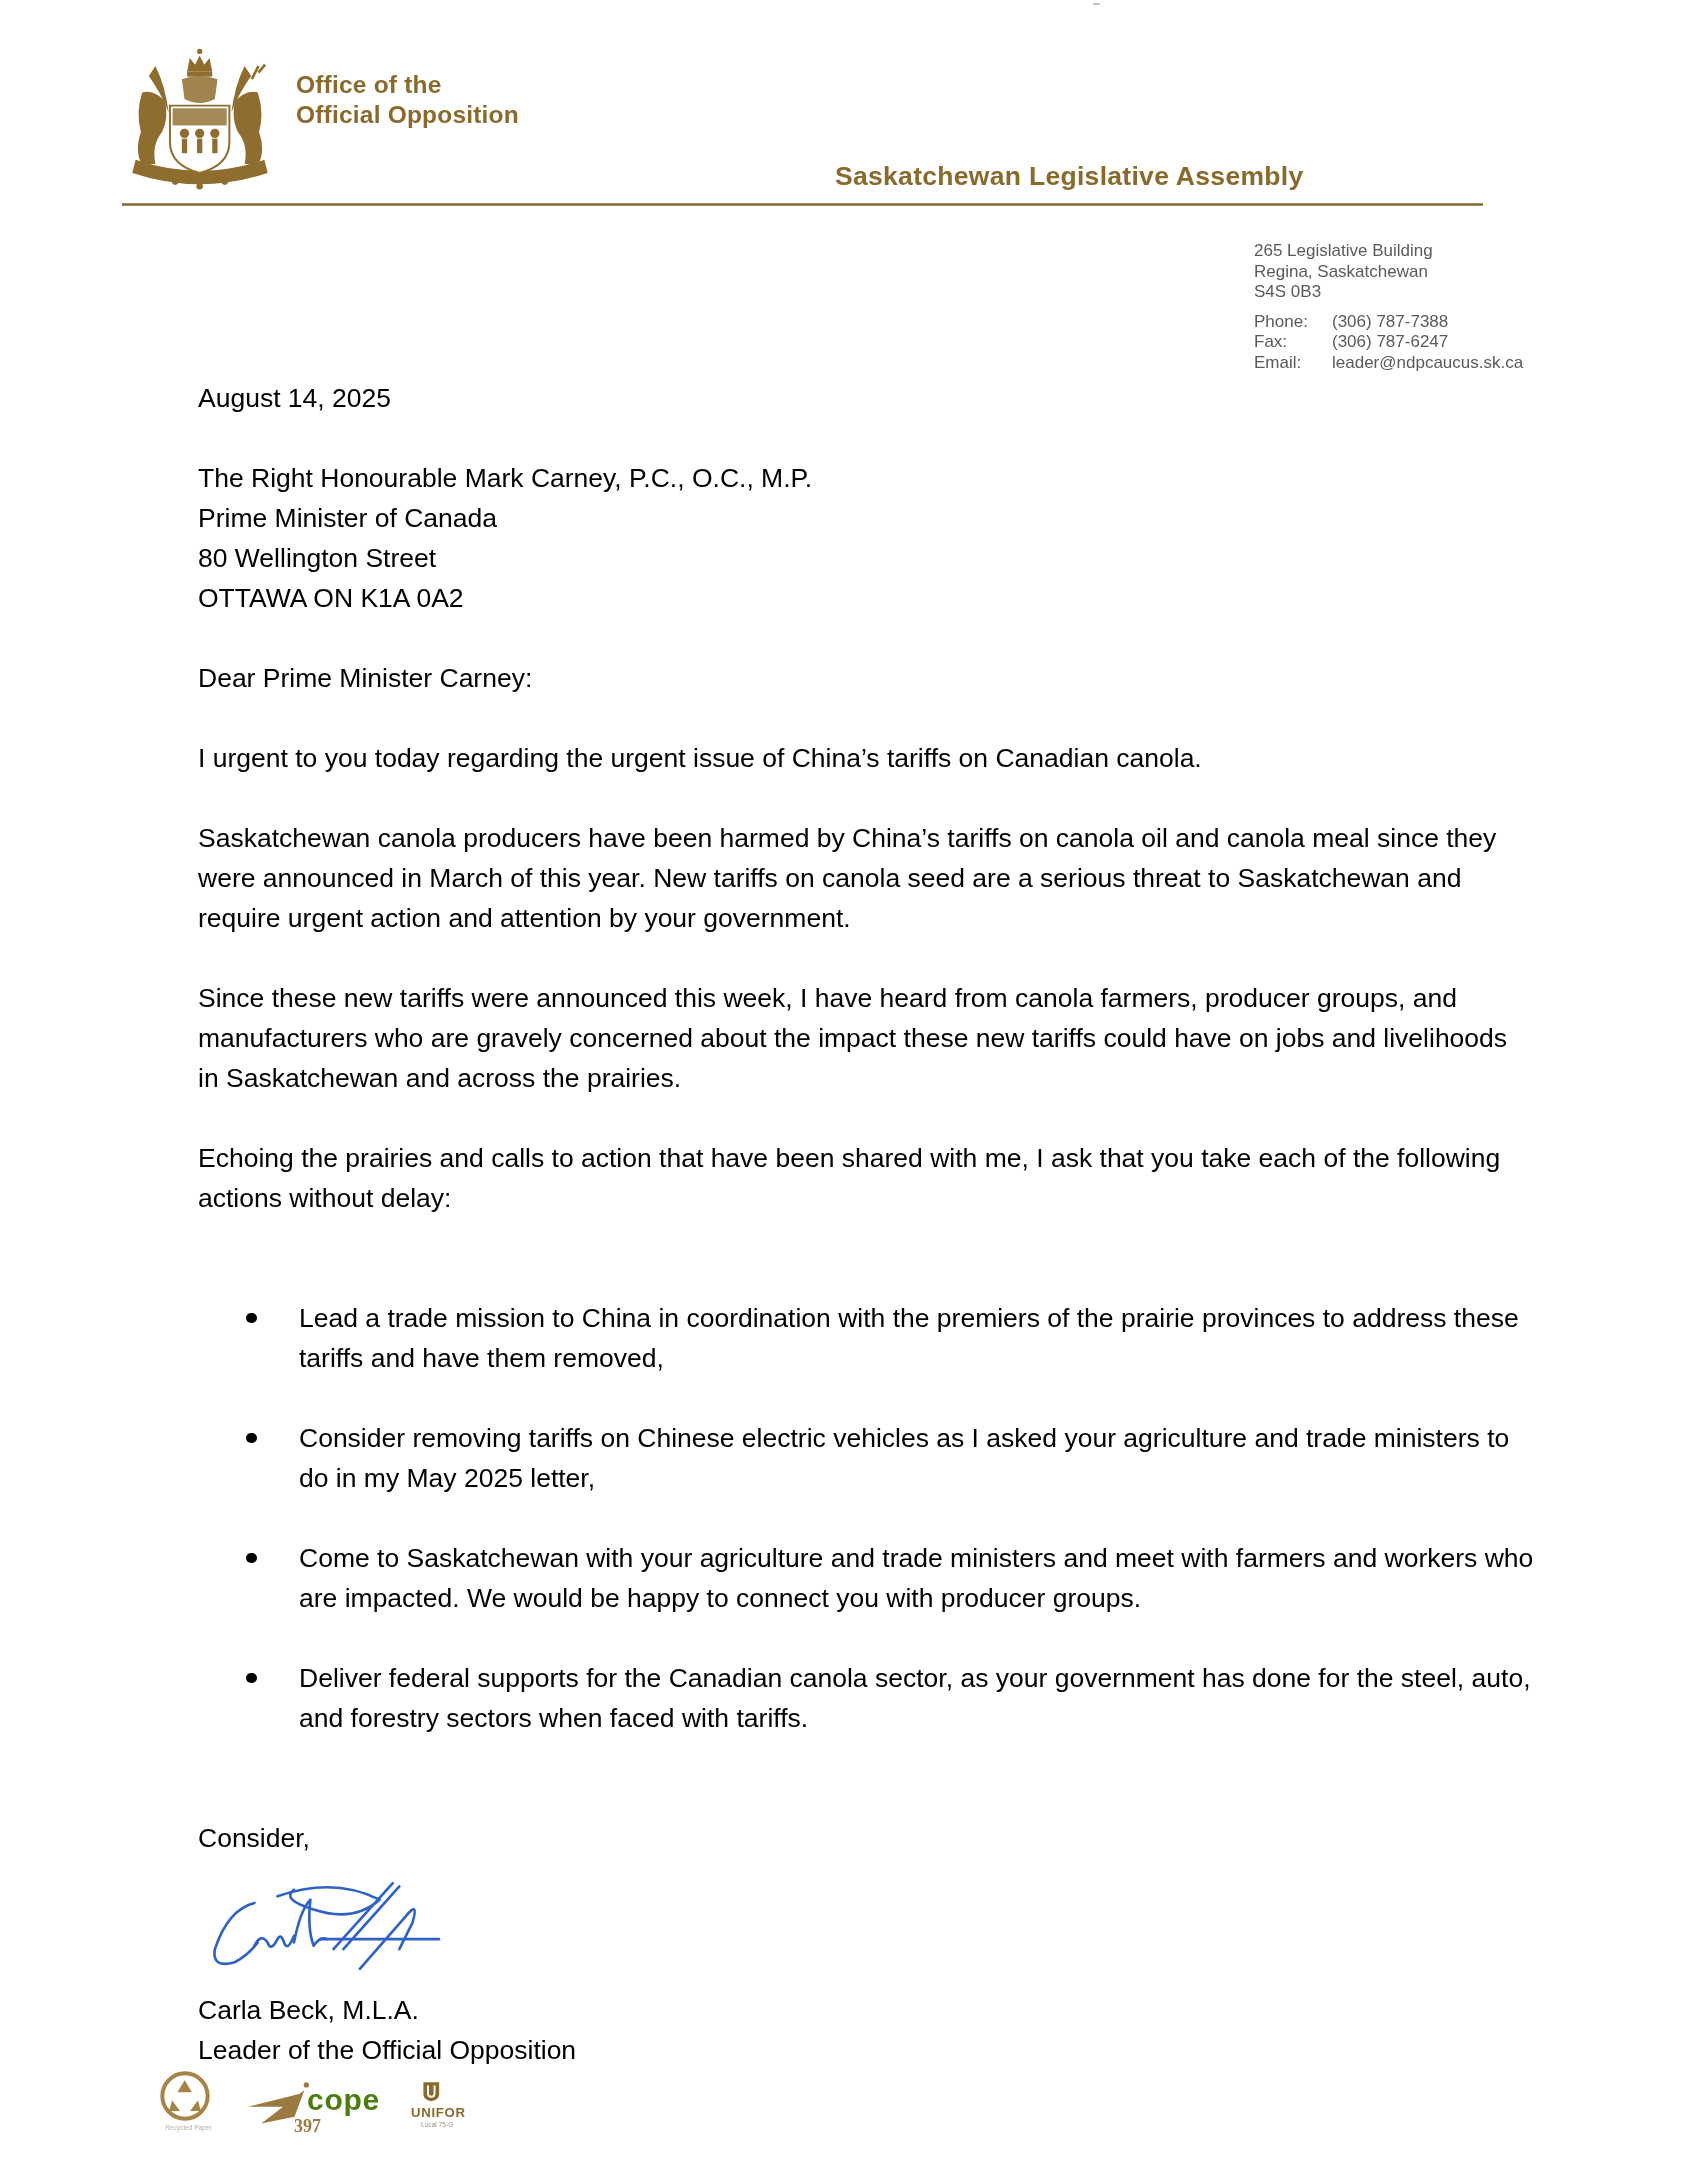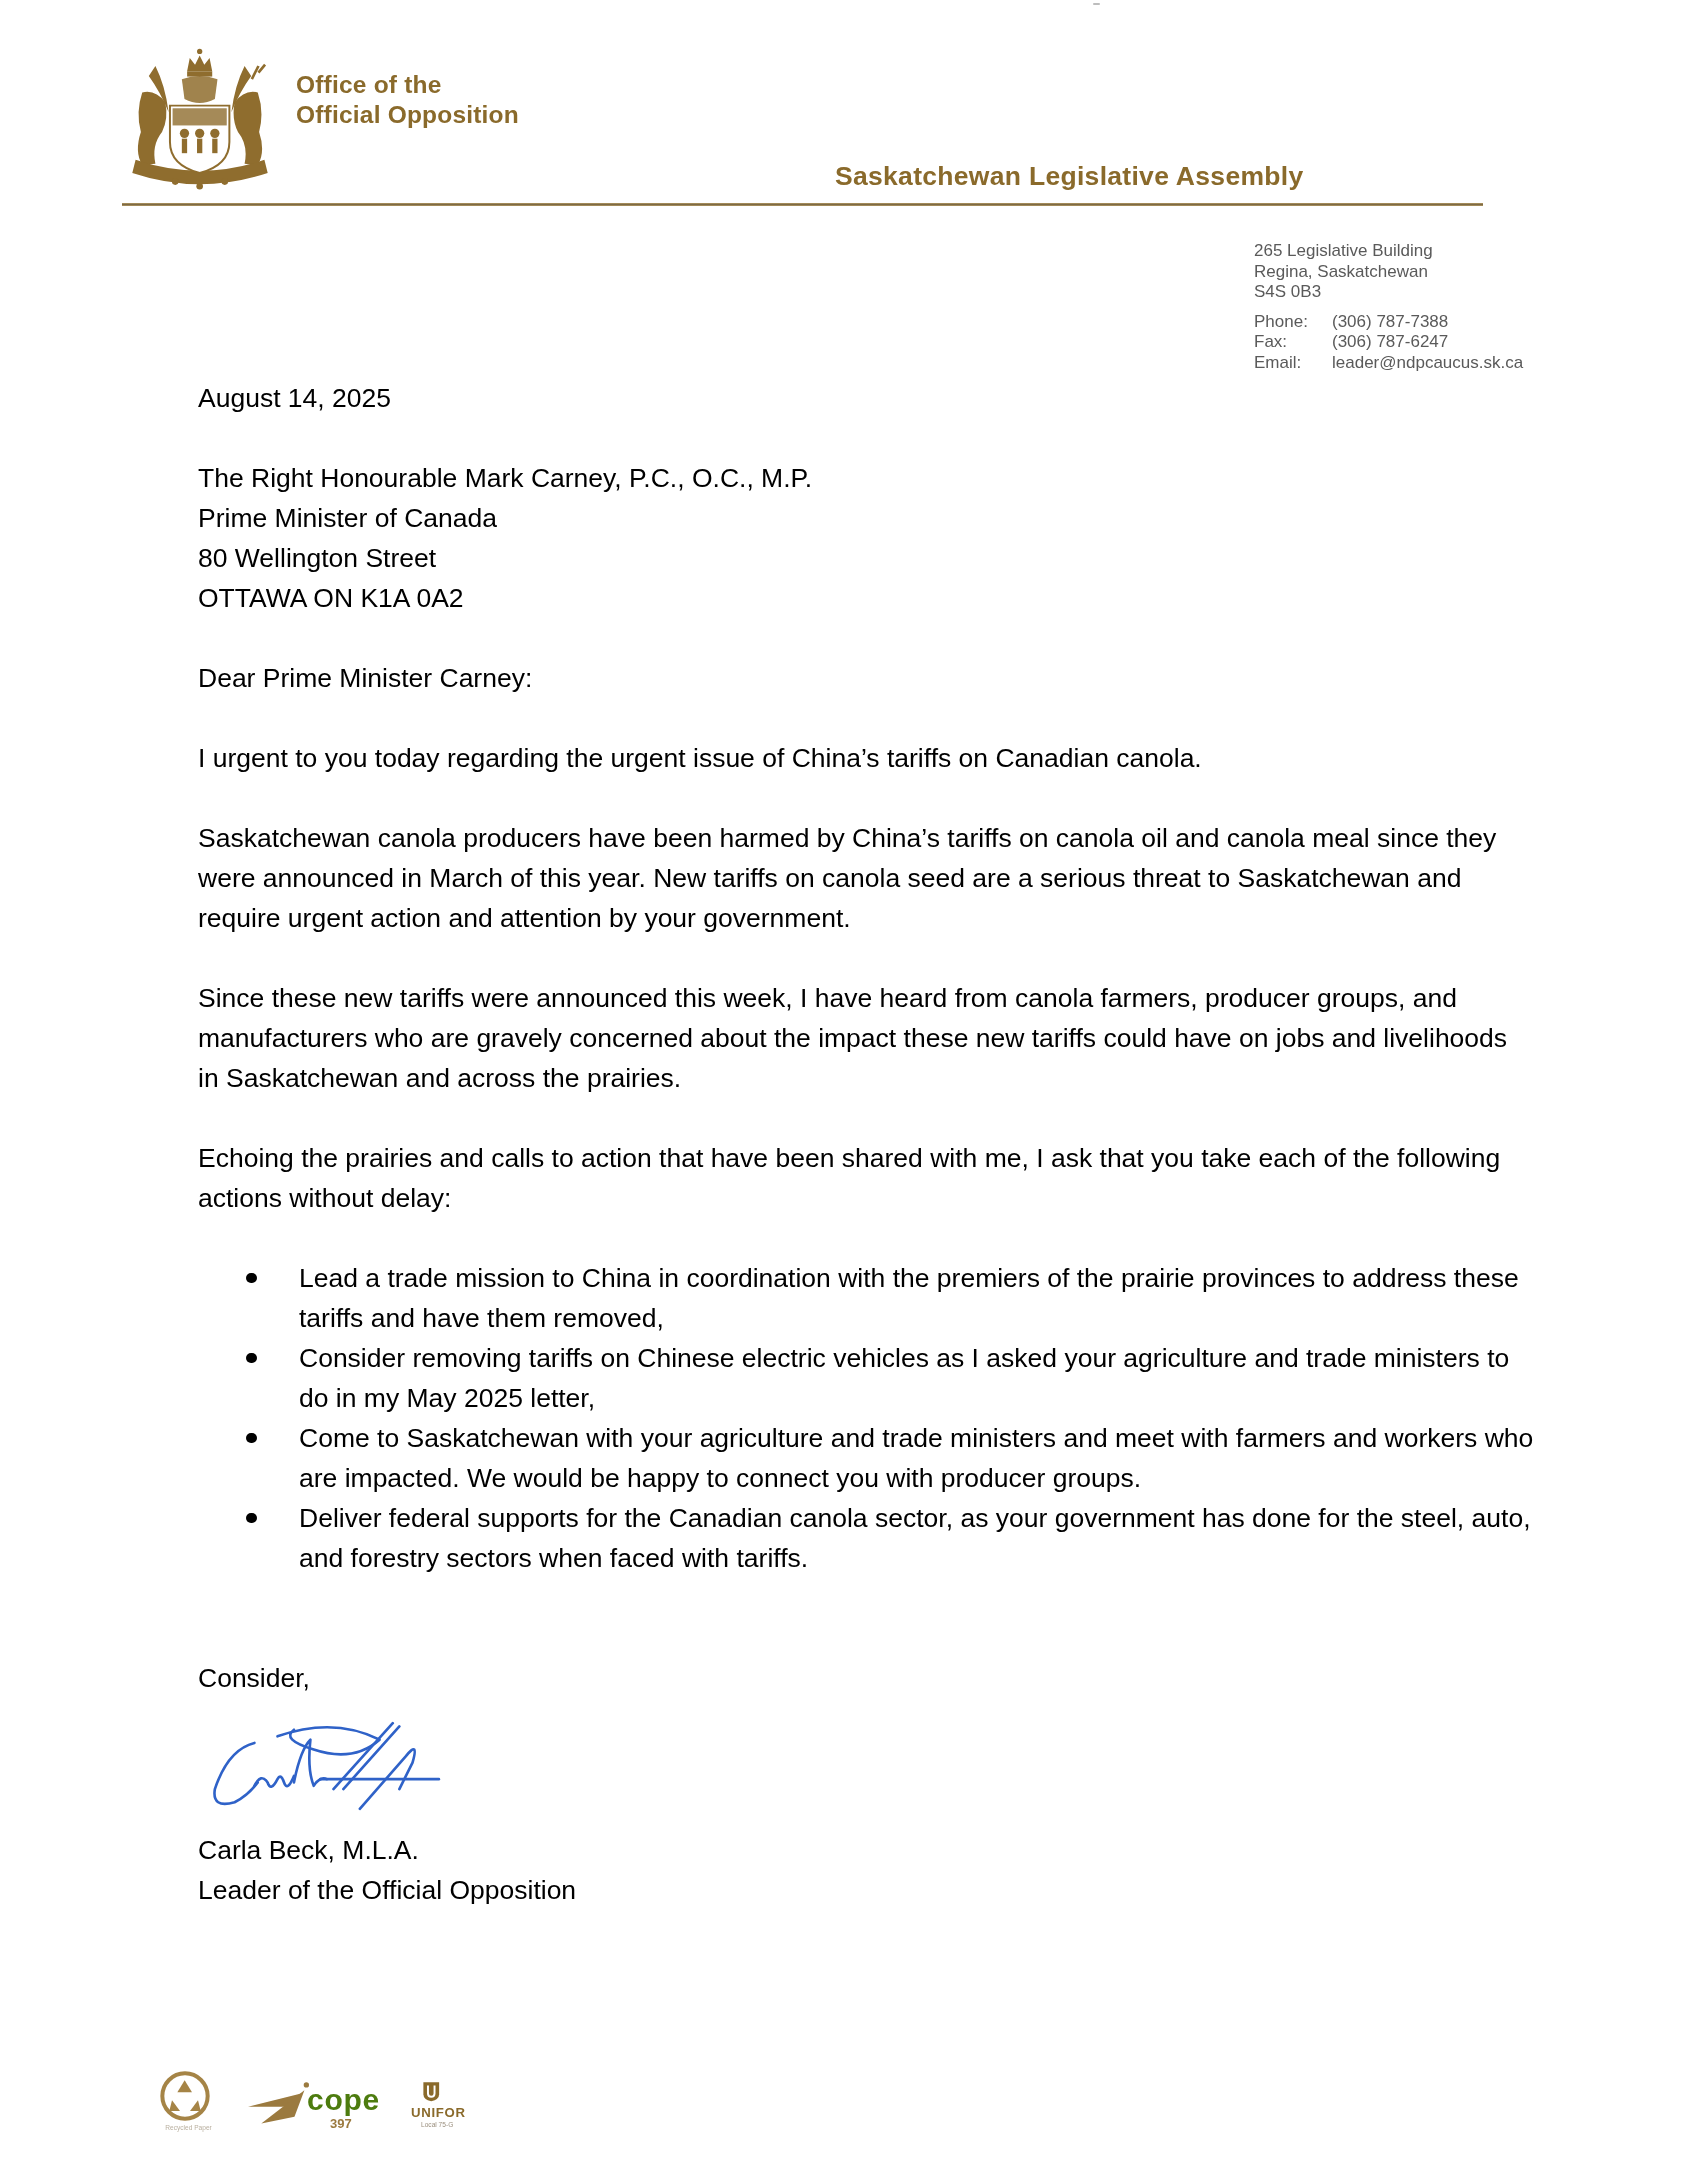--- a/index.html
+++ b/index.html
@@ -27,33 +27,33 @@
     .contact .row span.lbl { display: inline-block; width: 78px; }
 
     
     .letter { position: absolute; left: 198px; top: 378px; width: 1336px;
               font-family: Liberation Sans, sans-serif; font-size: 26.5px; line-height: 40px; color: #000; }
     .letter p { margin: 0; }
     .blank { height: 40px; }
     .blank2 { height: 40px; }
 
     ul.actions { list-style: none; margin: 0; padding: 0; }
-    ul.actions li { position: relative; padding-left: 101px; }
+    ul.actions li { position: relative; padding-left: 101px; margin-top: 40px; }
     ul.actions li .bullet { position: absolute; left: 48px; top: 14.6px; width: 10.6px; height: 10.6px;
                             border-radius: 50%; background: #000; }
 
     .signature { width: 344px; height: 112px; margin: 12px 0 8px 2.6px; display: block; }
 
     
     .footer { position: absolute; top: 2064px; left: 152px; height: 60px; }
     .logo-recycle { position: absolute; left: 8px; top: 6.6px; width: 50px; height: 50px; }
     .logo-recycle-label { position: absolute; left: 0; top: 60px; width: 73px; font-size: 6.6px; color: #b9b0a0; text-align: center; white-space: nowrap; }
     .logo-cope { position: absolute; left: 96px; top: 13.2px; width: 126px; height: 53px; }
     .cope-word { position: absolute; left: 155px; top: 18.5px; font-size: 30px; font-weight: bold; color: #4d7c0f; letter-spacing: 0.7px; font-family: "Liberation Sans", sans-serif; }
-    .cope-num { position: absolute; left: 142px; top: 52px; font-size: 13px; font-weight: bold; color: #9b7a3f; font-family: Liberation Sans, sans-serif; margin-left: 36px; }
+    .cope-num { position: absolute; left: 142px; top: 52px; font-size: 18px; font-weight: bold; color: #9b7a3f; font-family: Liberation Serif, serif; }
     .logo-unifor { position: absolute; left: 270px; top: 16.5px; width: 18.5px; height: 21px; }
     .unifor-word { position: absolute; left: 259px; top: 41px; font-size: 13.2px; font-weight: bold; color: #8a6a2b; letter-spacing: 0.7px; }
     .unifor-local { position: absolute; left: 269px; top: 57px; font-size: 6.6px; color: #9a8f7e; white-space: nowrap; }
   </style>
 </head>
 <body>
 
 <div class="top-mark"></div>
 
 <svg class="crest" viewBox="0 0 215 222">

